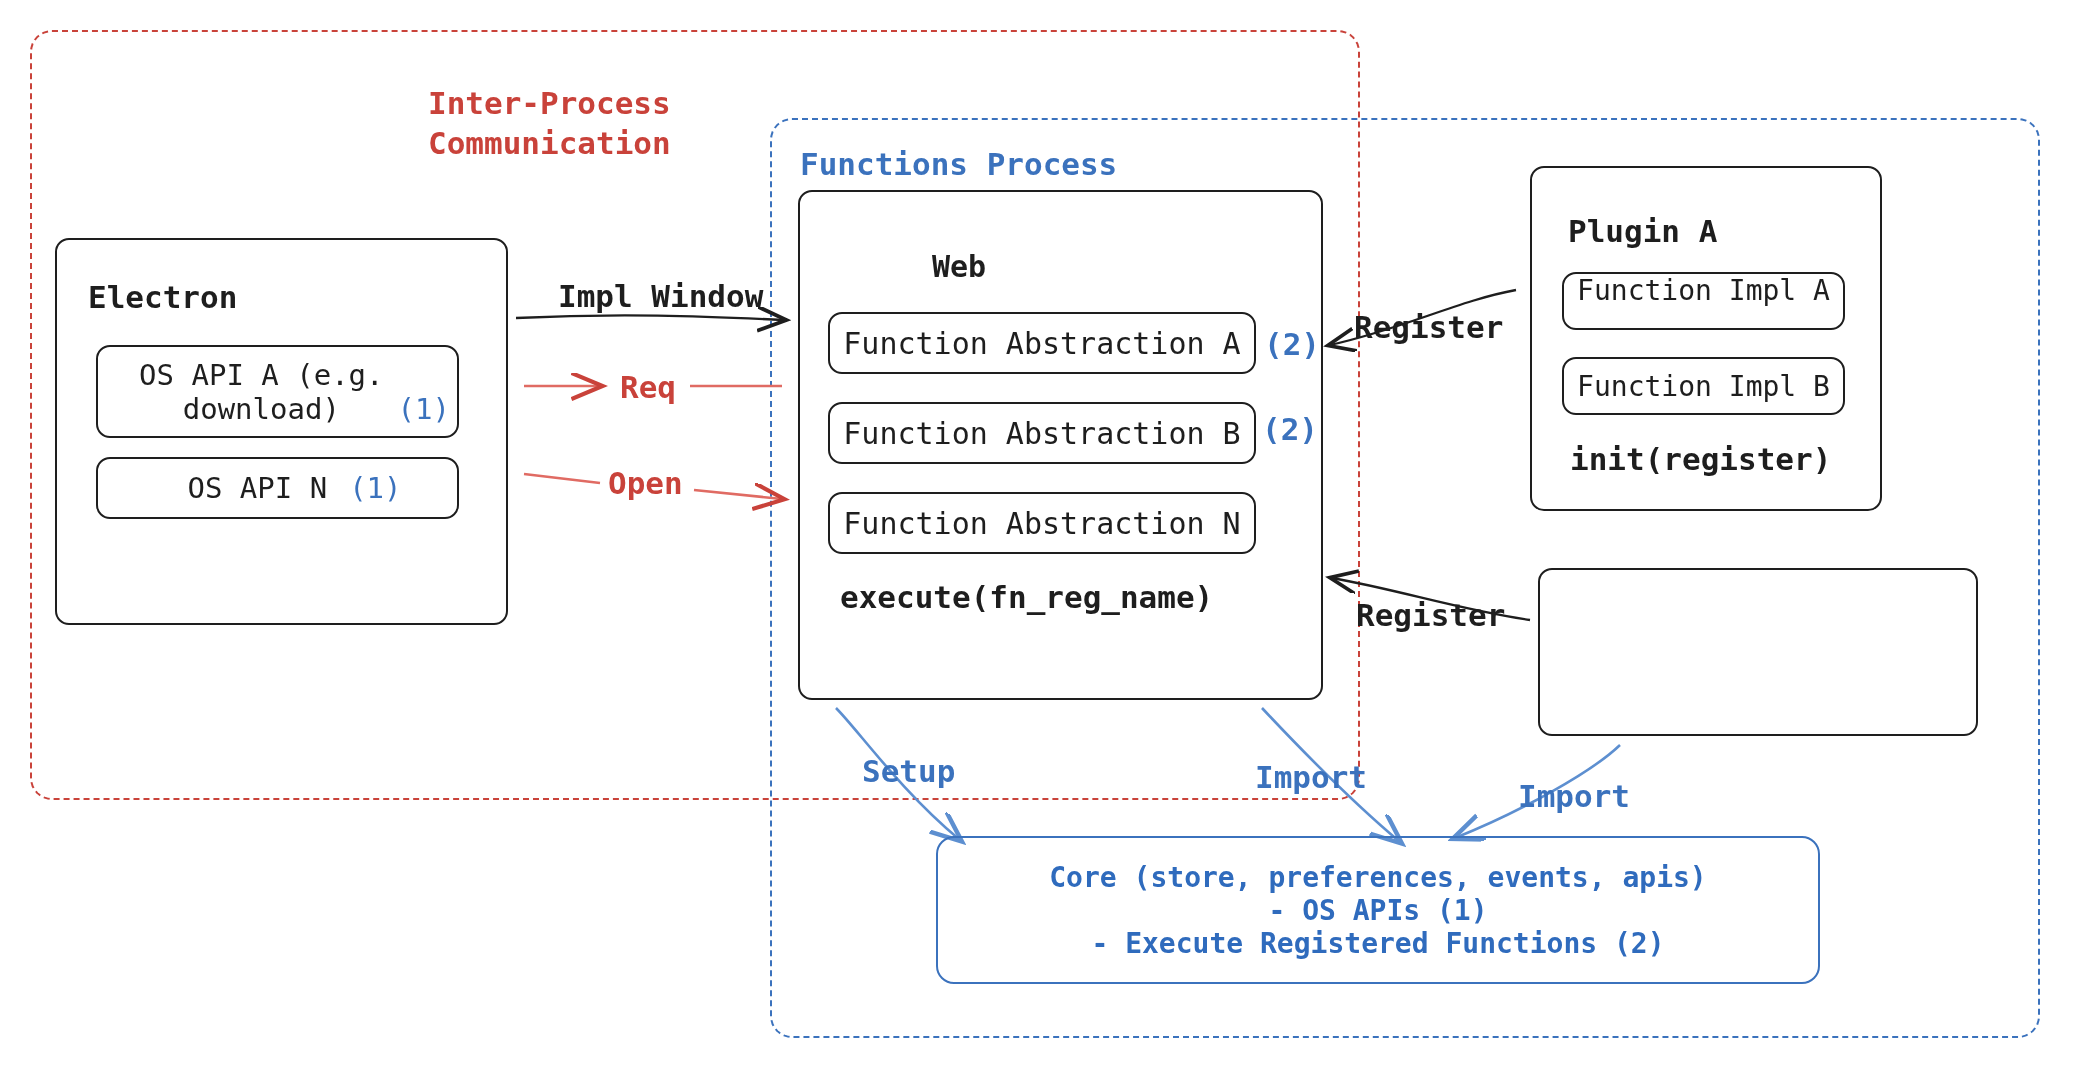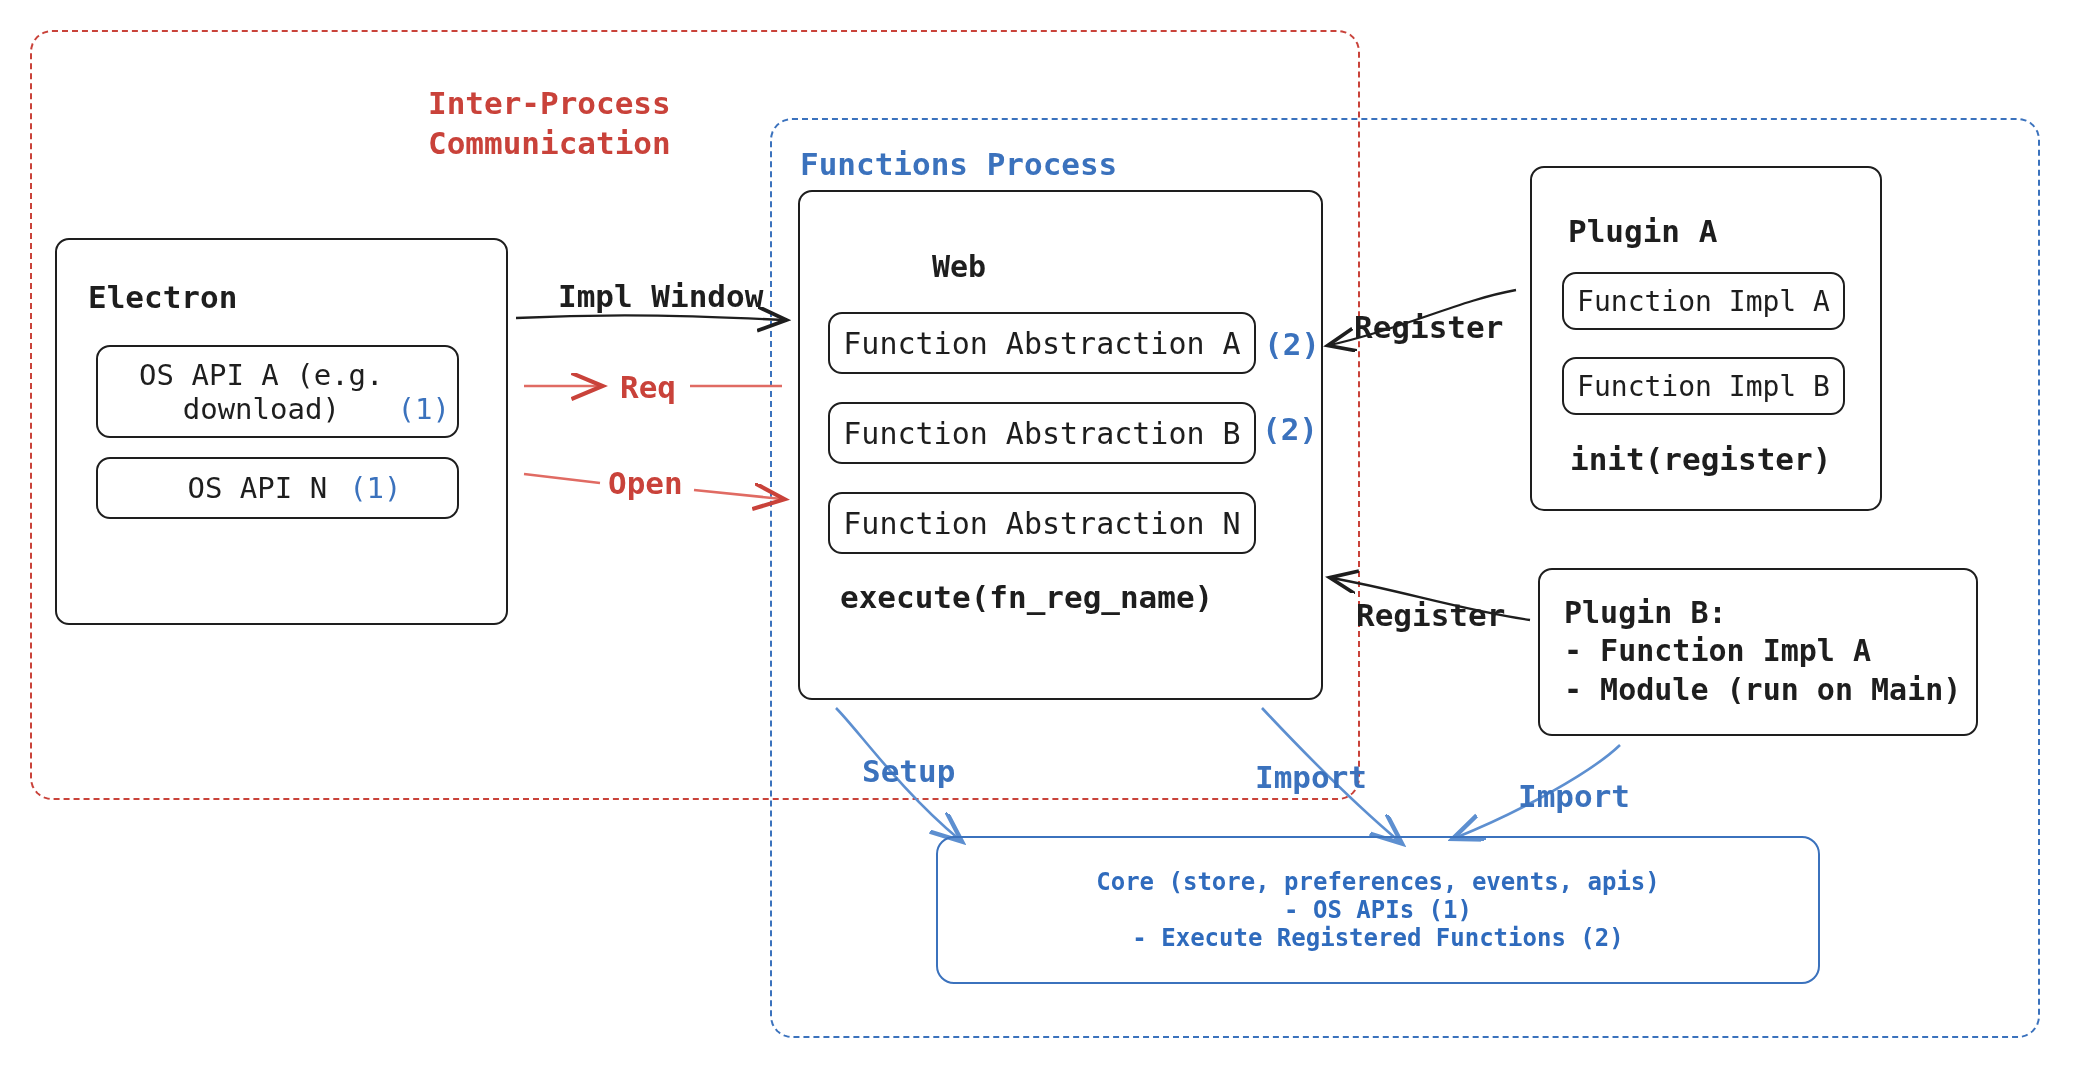--- a/index.html
+++ b/index.html
@@ -63,21 +63,21 @@
   
   .t-dark  { color: #1e1e1e; }
   .t-red   { color: #c9423a; }
   .t-blue  { color: #3b72bd; }
   .t-blue-strong { color: #2f6bbd; font-weight: bold; }
 
   .fs-28 { font-size: 28px; }
   .fs-29 { font-size: 29px; padding-left: 34px; }
   .fs-30 { font-size: 30px; }
   .fs-31 { font-size: 31px; }
-  .fs-32 { font-size: 24px; }
+  .fs-32 { font-size: 28px; }
 
   .center { text-align: center; }
 
   
   #electron-box       { left: 55px;  top: 238px; width: 453px; height: 387px; }
   #electron-title     { left: 88px;  top: 278px; }
   #os-api-a-box       { left: 96px;  top: 345px; width: 363px; height: 93px;
                         display:flex; align-items:center; justify-content:center; }
   #os-api-n-box       { left: 96px;  top: 457px; width: 363px; height: 62px;
                         display:flex; align-items:center; justify-content:center; }
@@ -90,21 +90,21 @@
                         display:flex; align-items:center; justify-content:center; }
   #fa-n-box           { left: 828px; top: 492px; width: 428px; height: 62px;
                         display:flex; align-items:center; justify-content:center; }
   #fa-a-tag           { left: 1264px; top: 325px; }
   #fa-b-tag           { left: 1262px; top: 410px; }
   #execute-label      { left: 840px;  top: 578px; }
 
   #plugin-a-box       { left: 1530px; top: 166px; width: 352px; height: 345px; }
   #plugin-a-title     { left: 1568px; top: 212px; }
   #plugin-a-f1        { left: 1562px; top: 272px; width: 283px; height: 58px;
-                        display:flex; align-items:center; justify-content:center; }
+                        display:flex; align-items:center; justify-content:flex-start; }
   #plugin-a-f2        { left: 1562px; top: 357px; width: 283px; height: 58px;
                         display:flex; align-items:center; justify-content:center; }
   #plugin-a-init      { left: 1570px; top: 440px; }
 
   #plugin-b-box       { left: 1538px; top: 568px; width: 440px; height: 168px; }
   #plugin-b-text      { left: 1564px; top: 594px; }
 
   #core-box           { left: 936px; top: 836px; width: 884px; height: 148px;
                         border: 2.5px solid #3b72bd; border-radius: 18px;
                         display:flex; align-items:center; justify-content:center; }
@@ -221,23 +221,20 @@
 
   <div class="node rbox fs-28 t-dark" id="plugin-a-f1">
     <span>Function Impl A</span>
   </div>
   <div class="node rbox fs-28 t-dark" id="plugin-a-f2">
     <span>Function Impl B</span>
   </div>
   <div class="lbl fs-31 t-dark" id="plugin-a-init">init(register)</div>
 
   <div class="node rbox" id="plugin-b-box"></div>
-  <div class="lbl fs-30 t-dark" id="plugin-b-text" style="white-space:pre-line;">Plugin B:
-- Function Impl A
-- Module (run on Main)</div>
 
   <div class="node" id="core-box">
     <div id="core-text" class="center">
       <div class="fs-32 t-blue-strong">Core (store, preferences, events, apis)</div>
       <div class="fs-32 t-blue-strong">- OS APIs (1)</div>
       <div class="fs-32 t-blue-strong">- Execute Registered Functions (2)</div>
     </div>
   </div>
 
   <div class="lbl fs-31 t-red" id="ipc-title" style="white-space:pre-line;">Inter-Process

